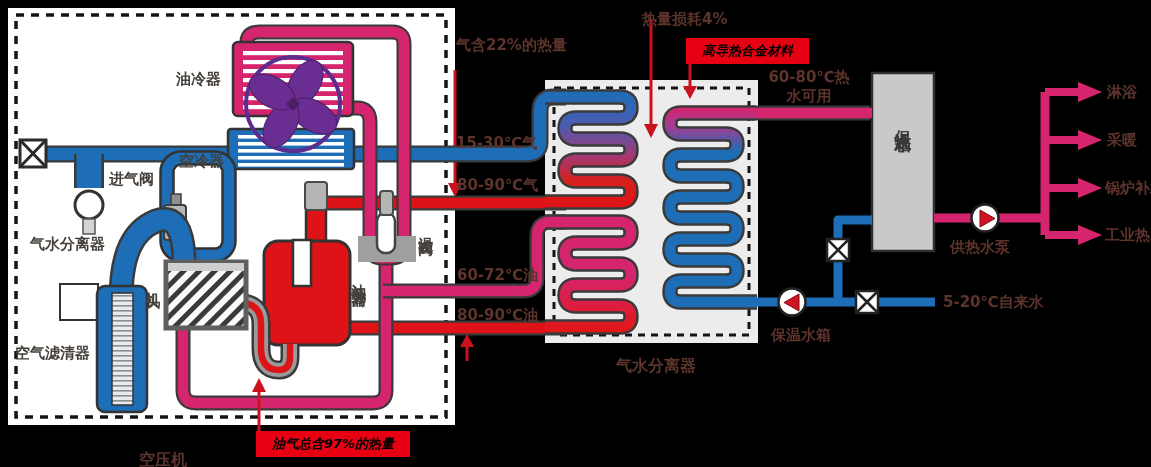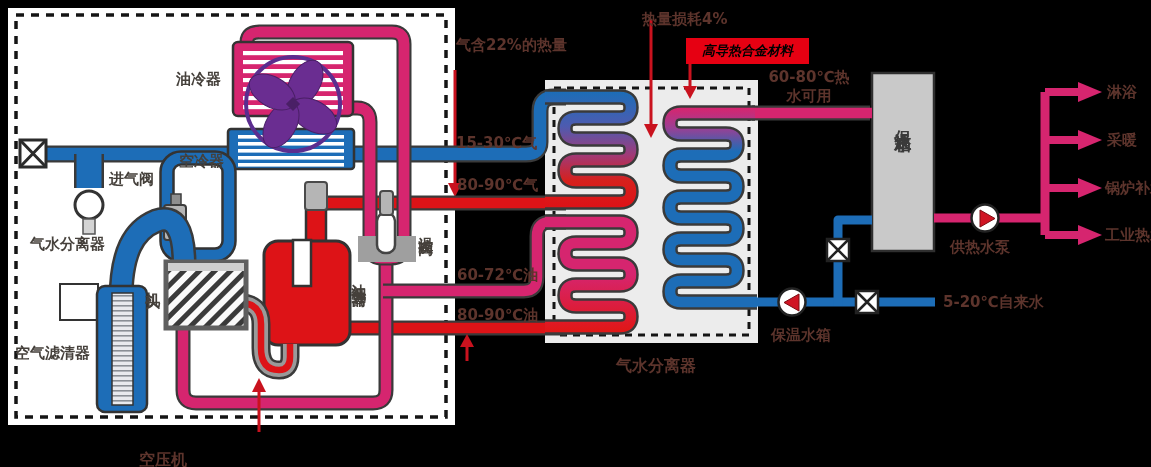--- a/index.html
+++ b/index.html
@@ -290,14 +290,15 @@
 <span class="lbl clbl" style="left:176px;top:70px;text-align:right;">油冷器</span>
 <span class="lbl clbl" style="left:179px;top:152px;">空冷器</span>
 <span class="lbl clbl" style="left:109px;top:170px;">进气阀</span>
 <span class="lbl clbl" style="left:30px;top:235px;">气水分离器</span>
 <span class="lbl clbl" style="left:15px;top:344px;">空气滤清器</span>
 <span class="lbl clbl vlbl" style="left:143px;top:280px;">机头</span>
 <span class="lbl clbl vlbl" style="left:349px;top:272px;">油气分离器</span>
 <span class="lbl clbl vlbl" style="left:416px;top:225px;">温控阀</span>
 
 <div class="rbox" style="left:686px;top:38px;">高导热合金材料</div>
+<div class="rbox" style="left:256px;top:431px;">油气总含97%的热量</div>
 
 </div>
 
 </body></html>

